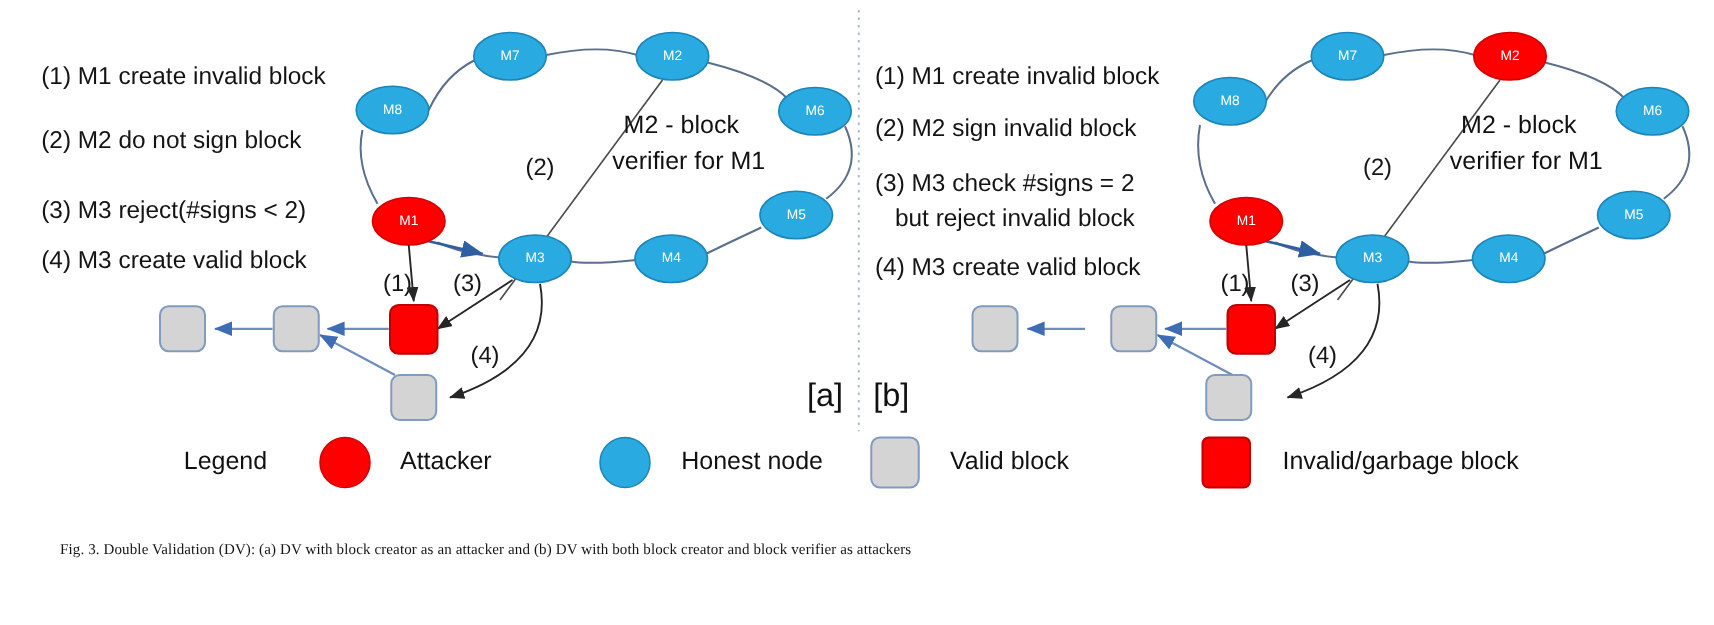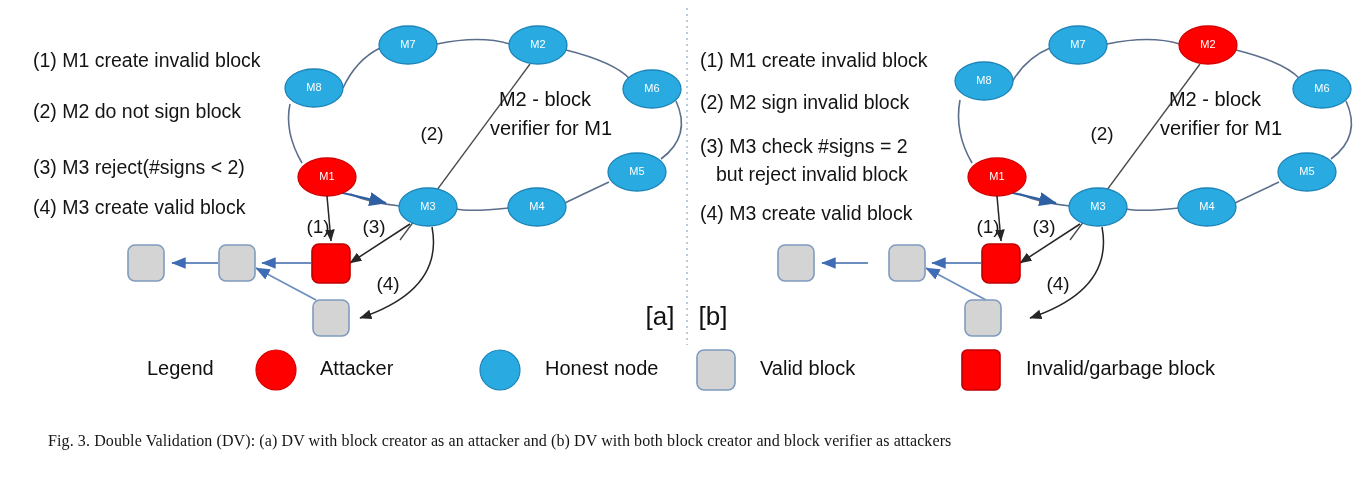--- a/index.html
+++ b/index.html
@@ -67,21 +67,21 @@
     font-size: 20px;
     fill: #111111;
     dominant-baseline: middle;
   }
   .caption {
     position: absolute;
     left: 48px;
     top: 432px;
     width: 1290px;
     font-family: "Liberation Serif", serif;
-    font-size: 16px;
+    font-size: 12px;
     color: #151515;
     letter-spacing: 0.1px;
     white-space: nowrap;
   }
 </style>
 </head>
 <body>
 
 <div id="stage">
 

